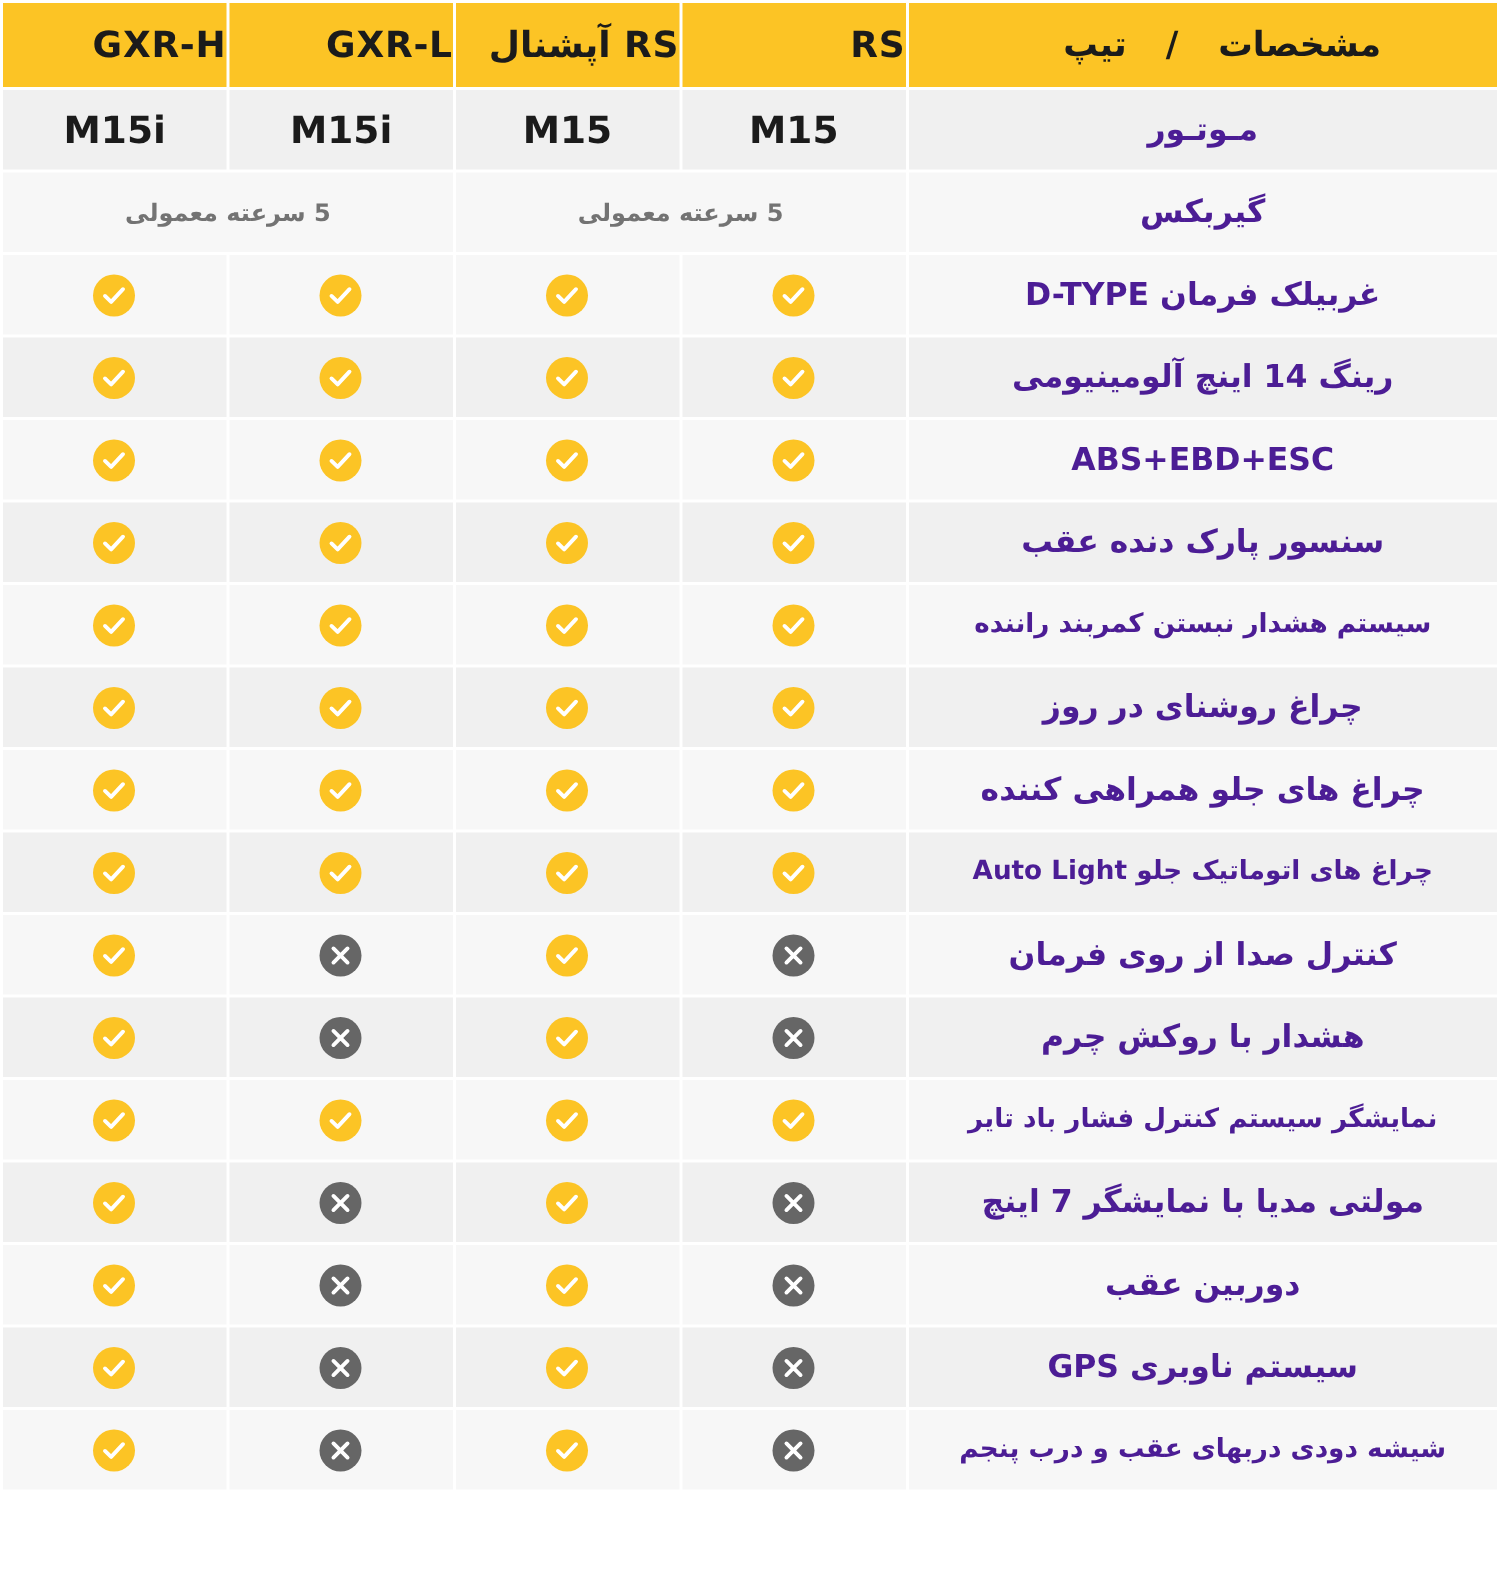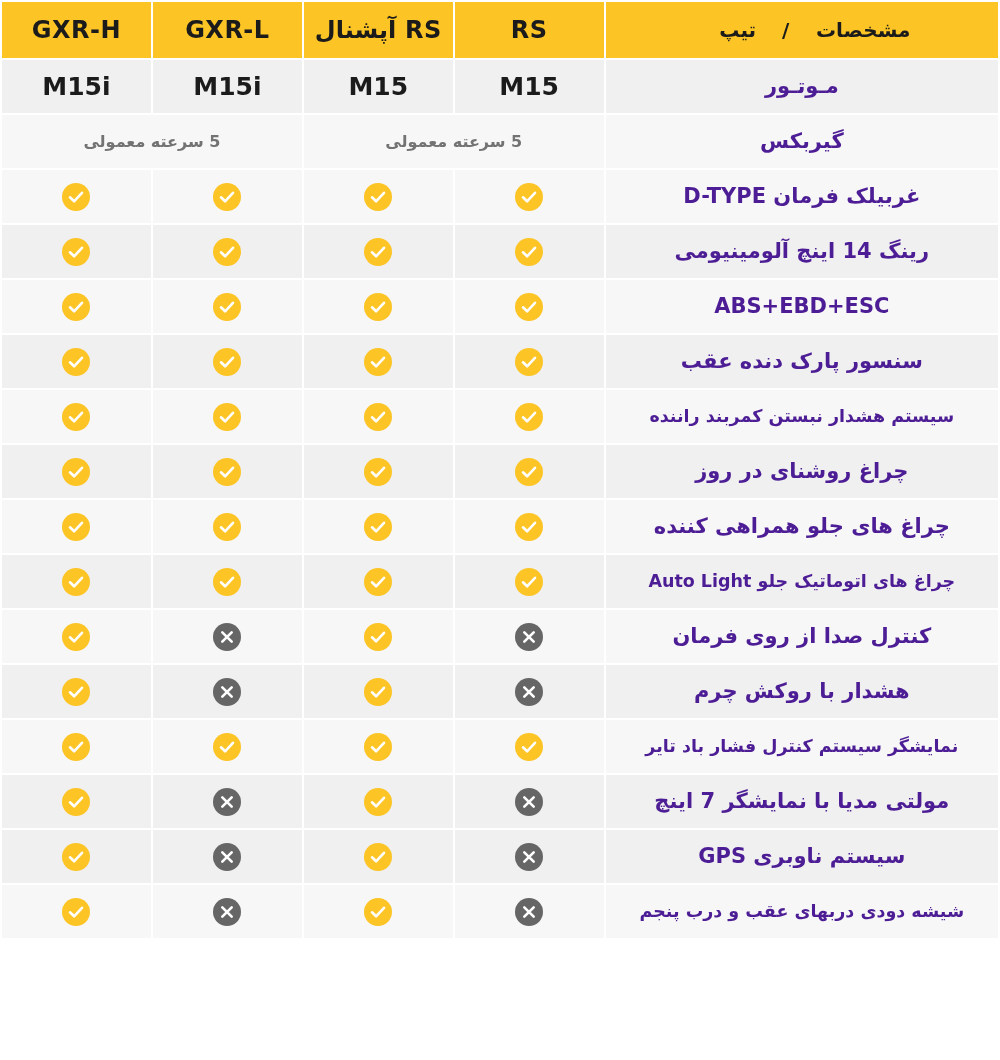--- a/index.html
+++ b/index.html
@@ -33,27 +33,28 @@
 
   
   .hdr {
     background: #fcc425;
     height: 56px;
     font-weight: bold;
     color: #1b1b1b;
     letter-spacing: 0.5px;
   }
   .hdr.label {
-    font-size: 20px;
+    font-size: 23px;
     padding-right: 18px;
     text-align: center;
     padding-left: 44px;
   }
   .hdr.spec {
     font-size: 24px;
+    text-align: right;
   }
   .hdr .slash {
     display: inline-block;
     padding: 0 26px;
     font-weight: bold;
   }
 
   
   .row-label {
     font-size: 21px;
@@ -306,20 +307,35 @@
               <path d="M8 14.3 L12.1 18.3 L20 9.8" fill="none" stroke="#ffffff" stroke-width="2.6" stroke-linecap="round" stroke-linejoin="round"></path>
             </svg></span></td>
         <td class="cell shade-a"><span class="icon no"><svg width="28" height="28" viewBox="0 0 28 28">
               <path d="M9.3 9.3 L18.7 18.7 M18.7 9.3 L9.3 18.7" fill="none" stroke="#ffffff" stroke-width="2.6" stroke-linecap="round"></path>
             </svg></span></td>
         <td class="cell shade-a"><span class="icon yes"><svg width="28" height="28" viewBox="0 0 28 28">
               <path d="M8 14.3 L12.1 18.3 L20 9.8" fill="none" stroke="#ffffff" stroke-width="2.6" stroke-linecap="round" stroke-linejoin="round"></path>
             </svg></span></td>
       </tr>
       <tr>
+        <td class="row-label cell shade-b">دوربین عقب</td>
+        <td class="cell shade-b"><span class="icon no"><svg width="28" height="28" viewBox="0 0 28 28">
+              <path d="M9.3 9.3 L18.7 18.7 M18.7 9.3 L9.3 18.7" fill="none" stroke="#ffffff" stroke-width="2.6" stroke-linecap="round"></path>
+            </svg></span></td>
+        <td class="cell shade-b"><span class="icon yes"><svg width="28" height="28" viewBox="0 0 28 28">
+              <path d="M8 14.3 L12.1 18.3 L20 9.8" fill="none" stroke="#ffffff" stroke-width="2.6" stroke-linecap="round" stroke-linejoin="round"></path>
+            </svg></span></td>
+        <td class="cell shade-b"><span class="icon no"><svg width="28" height="28" viewBox="0 0 28 28">
+              <path d="M9.3 9.3 L18.7 18.7 M18.7 9.3 L9.3 18.7" fill="none" stroke="#ffffff" stroke-width="2.6" stroke-linecap="round"></path>
+            </svg></span></td>
+        <td class="cell shade-b"><span class="icon yes"><svg width="28" height="28" viewBox="0 0 28 28">
+              <path d="M8 14.3 L12.1 18.3 L20 9.8" fill="none" stroke="#ffffff" stroke-width="2.6" stroke-linecap="round" stroke-linejoin="round"></path>
+            </svg></span></td>
+      </tr>
+      <tr>
         <td class="row-label cell shade-a">سیستم ناوبری GPS</td>
         <td class="cell shade-a"><span class="icon no"><svg width="28" height="28" viewBox="0 0 28 28">
               <path d="M9.3 9.3 L18.7 18.7 M18.7 9.3 L9.3 18.7" fill="none" stroke="#ffffff" stroke-width="2.6" stroke-linecap="round"></path>
             </svg></span></td>
         <td class="cell shade-a"><span class="icon yes"><svg width="28" height="28" viewBox="0 0 28 28">
               <path d="M8 14.3 L12.1 18.3 L20 9.8" fill="none" stroke="#ffffff" stroke-width="2.6" stroke-linecap="round" stroke-linejoin="round"></path>
             </svg></span></td>
         <td class="cell shade-a"><span class="icon no"><svg width="28" height="28" viewBox="0 0 28 28">
               <path d="M9.3 9.3 L18.7 18.7 M18.7 9.3 L9.3 18.7" fill="none" stroke="#ffffff" stroke-width="2.6" stroke-linecap="round"></path>
             </svg></span></td>

